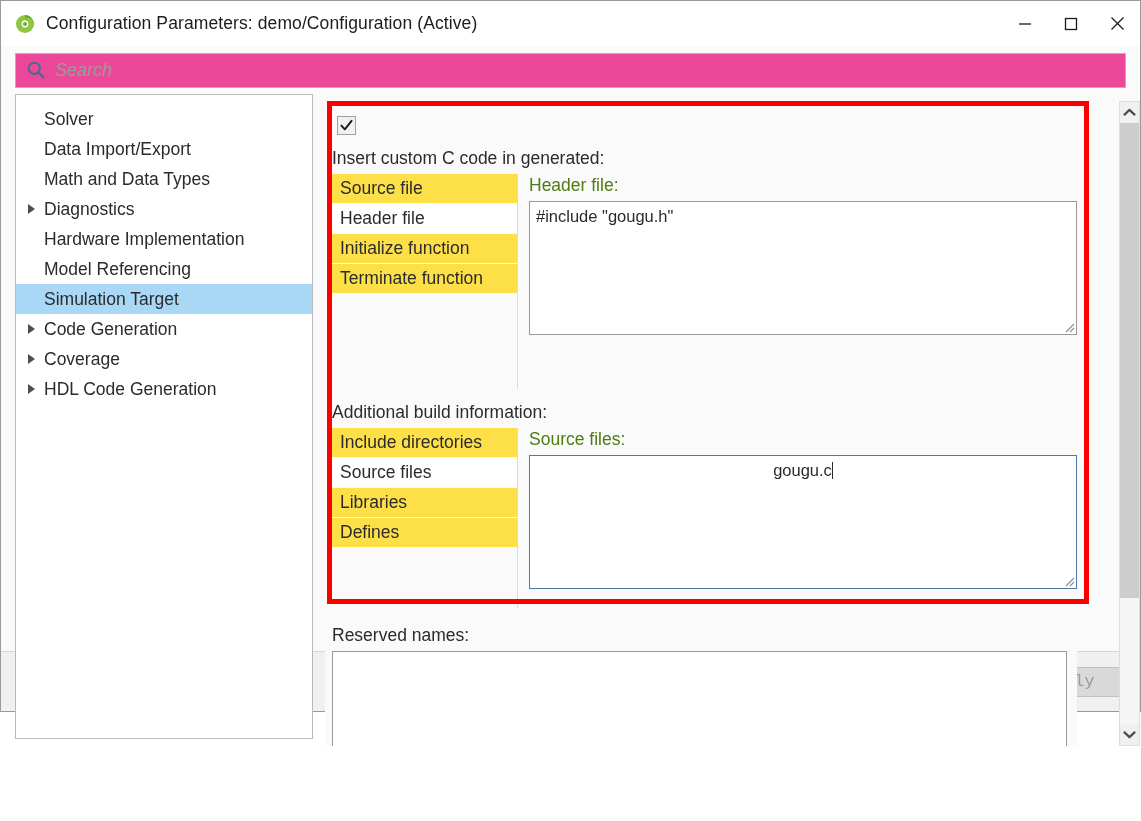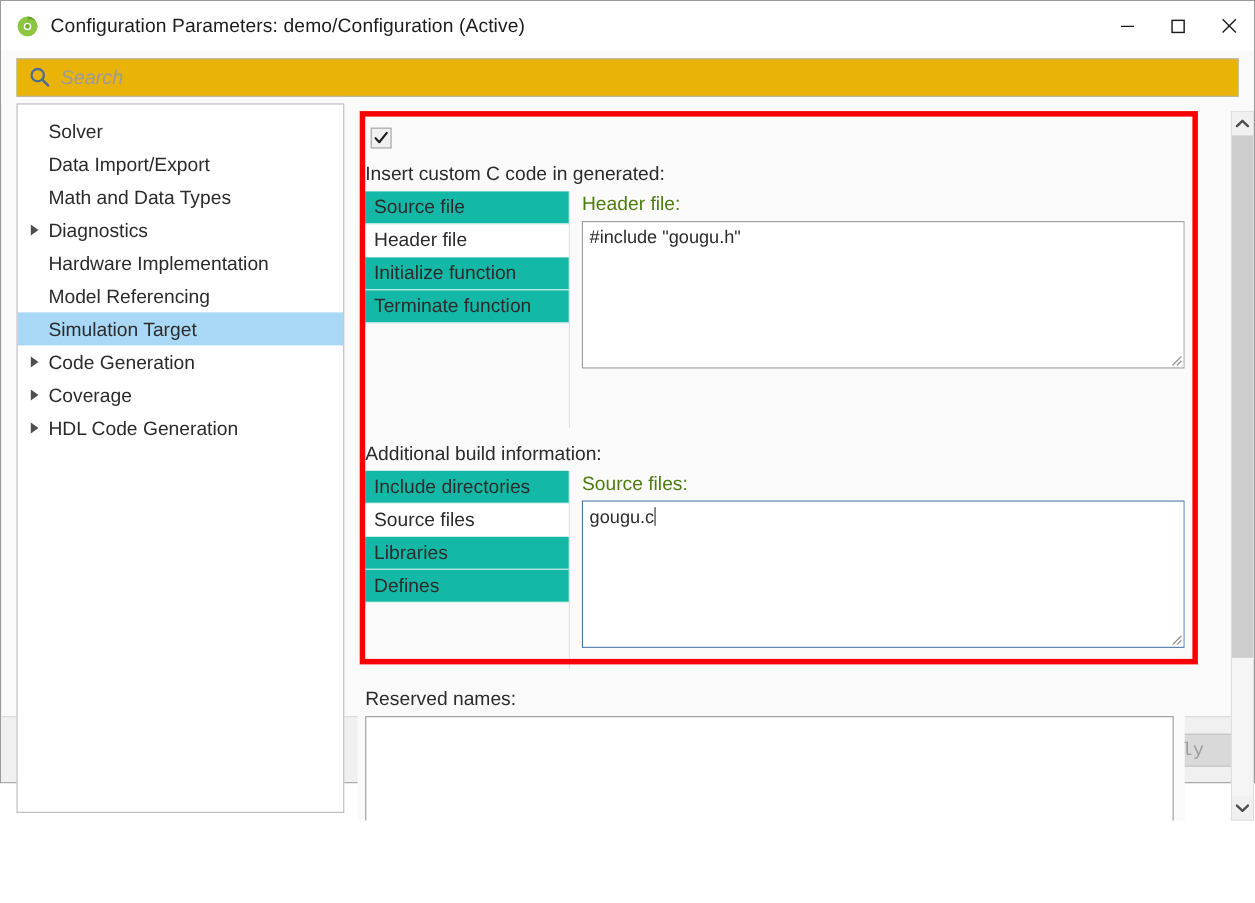--- a/index.html
+++ b/index.html
@@ -57,21 +57,21 @@
   .searchrow {
     height: 48px; min-height: 48px;
     background: #fafafa;
     padding: 0 14px;
     box-sizing: border-box;
     display: flex; align-items: center;
   }
   .searchbox {
     flex: 1;
     height: 35px;
-    background: #eab308;
+    background: #ec4899;
     border: 1px solid #b4b4b4;
     display: flex; align-items: center;
     box-sizing: border-box;
   }
   .searchbox .sicon {
     margin-left: 9px; margin-right: 8px;
     width: 22px; height: 22px;
     display: flex; align-items: center; justify-content: center;
   }
   .searchbox input {
@@ -174,21 +174,21 @@
     width: 185px; min-width: 185px;
     background: #fafafa;
     border-right: 1px solid #dcdcdc;
   }
   .tabitem {
     height: 30px;
     display: flex; align-items: center;
     padding-left: 8px;
     font-size: 17.5px;
     color: #2b2b2b;
-    background: #14b8a6;
+    background: #fde047;
     border-bottom: 1px solid #fafafa;
     cursor: default;
     white-space: nowrap;
     box-sizing: border-box;
   }
   .tabitem.active { background: #ffffff; }
   .tabpane {
     flex: 1;
     padding-left: 11px;
     box-sizing: border-box;
@@ -208,21 +208,21 @@
     font-family: "Liberation Sans", sans-serif;
     font-size: 16.5px;
     color: #2b2b2b;
     padding: 5px 6px;
     resize: none;
     outline: none;
     position: relative;
     overflow: hidden;
     white-space: pre;
   }
-  .ta.focused { border: 1px solid #4a7ba8; }
+  .ta.focused { border: 1px solid #4a7ba8; text-align: center; }
   .grip {
     position: absolute;
     right: 2px; bottom: 2px;
     width: 13px; height: 13px;
     pointer-events: none;
   }
   .ta-wrap { position: relative; }
   .caret {
     display: inline-block;
     width: 1px; height: 17px;

